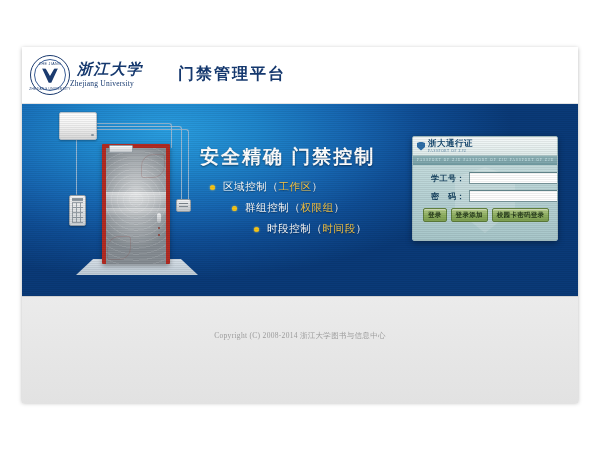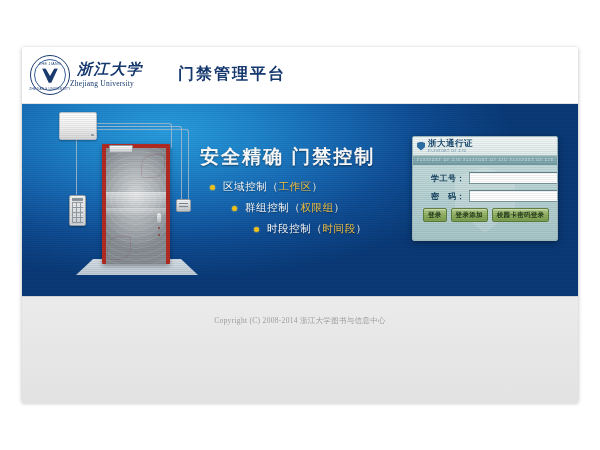--- a/index.html
+++ b/index.html
@@ -264,21 +264,21 @@
     box-shadow:inset 0 1px 0 rgba(255,255,255,.45);
     cursor:pointer;
   }
   
   .footer{
     position:relative;height:106px;
     background:linear-gradient(180deg,#ebebeb 0%,#e2e2e2 100%);
     border-top:1px solid #d2d2d2;
   }
   .copyright{
-    position:absolute;left:0;right:0;top:19px;text-align:center;
+    position:absolute;left:0;right:0;top:34px;text-align:center;
     font-size:7.5px;color:#9a9a9a;letter-spacing:.3px;
     font-family:"Liberation Serif","DejaVu Serif",serif;
   }
   .browsers{
     position:absolute;left:0;right:0;top:38px;text-align:center;
     font-size:8px;color:#8f8f8f;letter-spacing:.3px;font-weight:bold;
     font-family:"Liberation Serif","DejaVu Serif",serif;
   }
 </style>
 </head>

